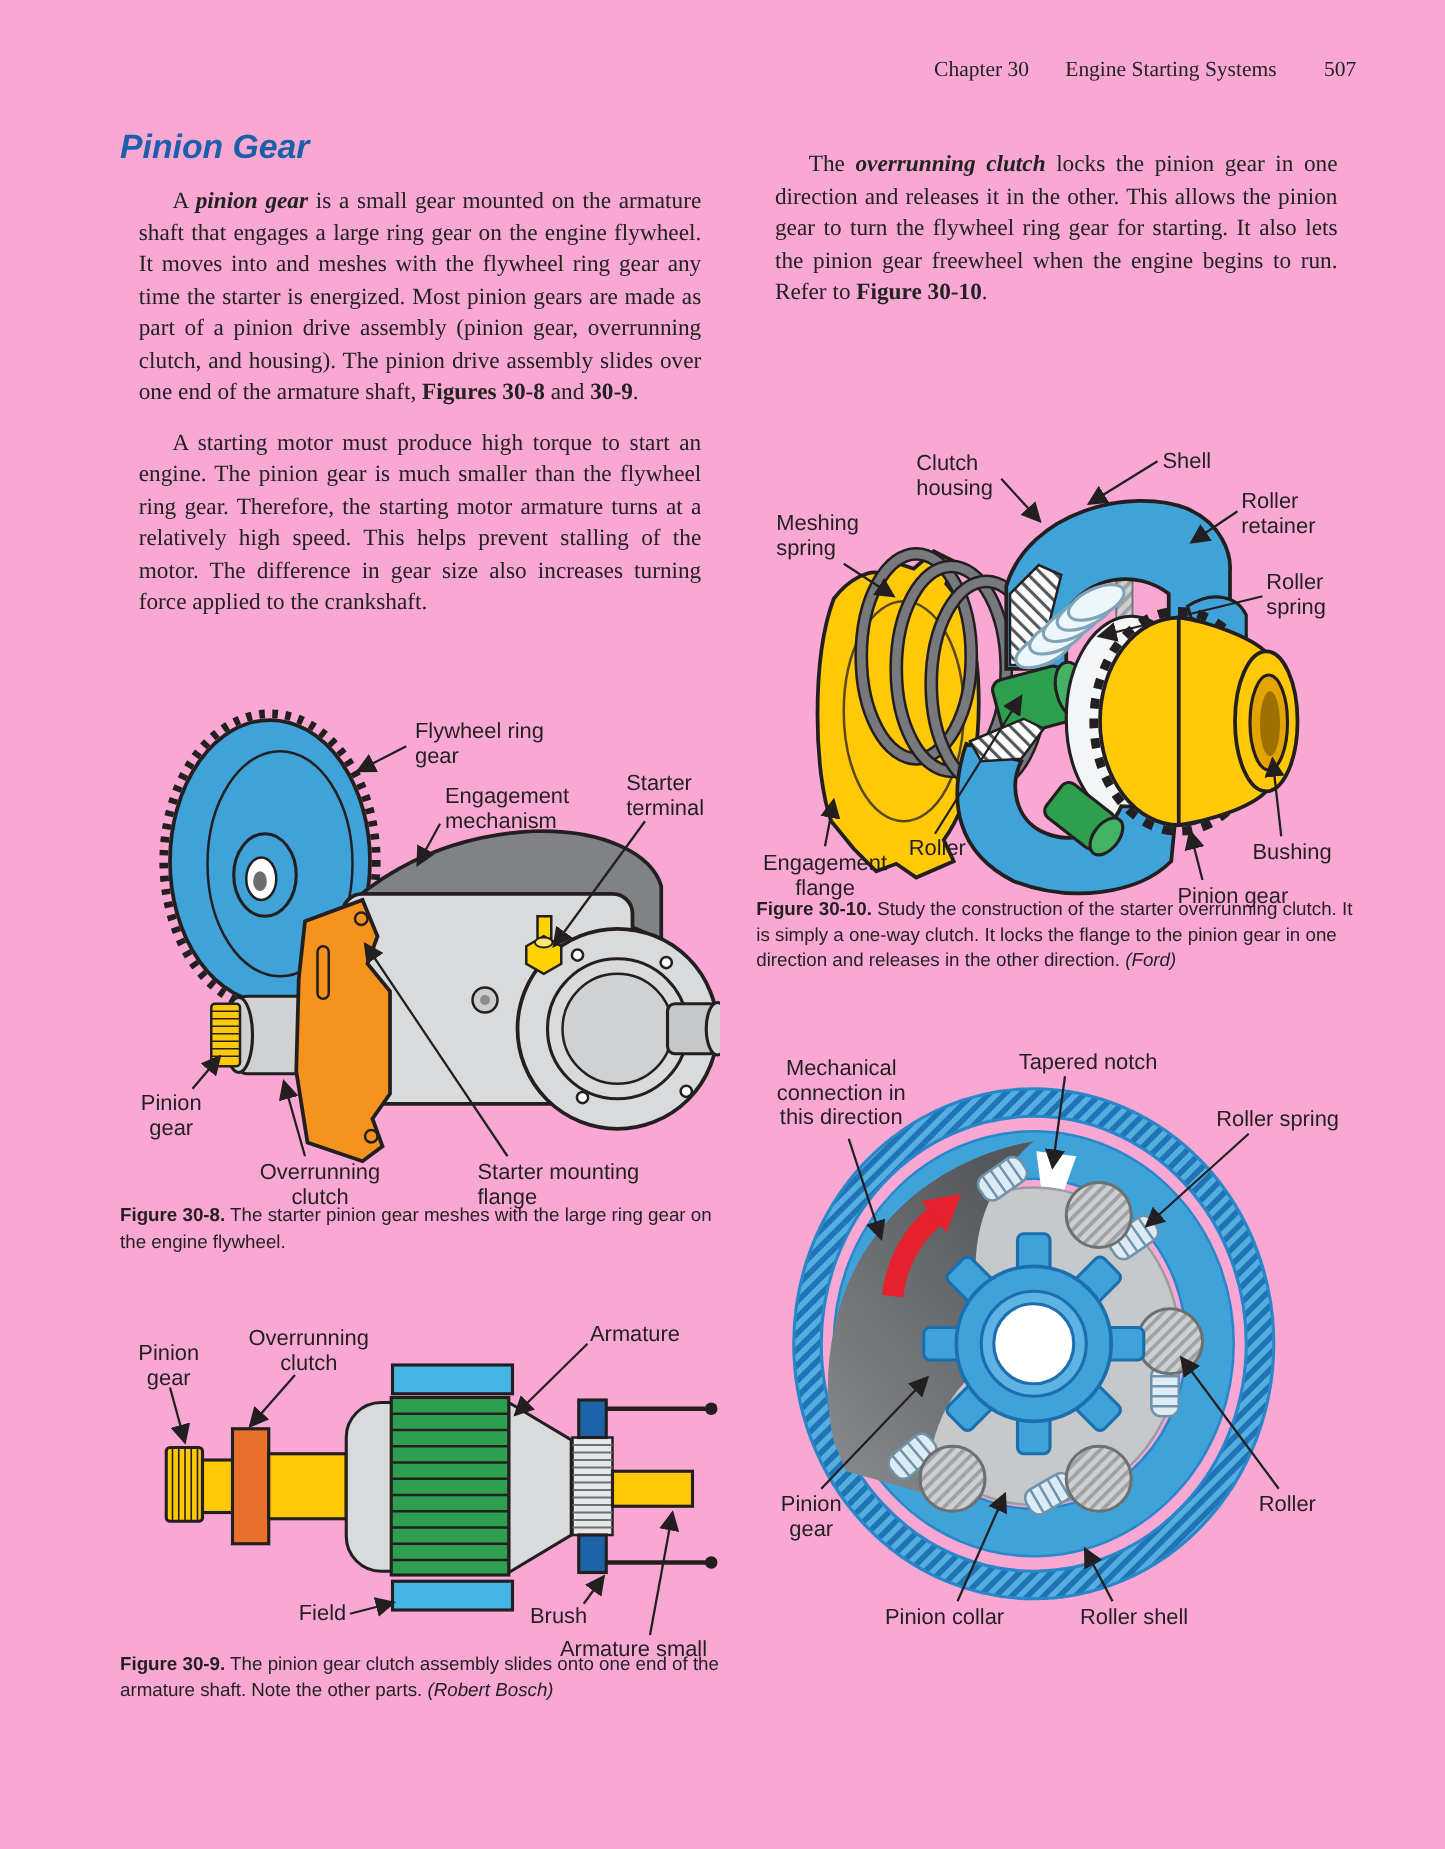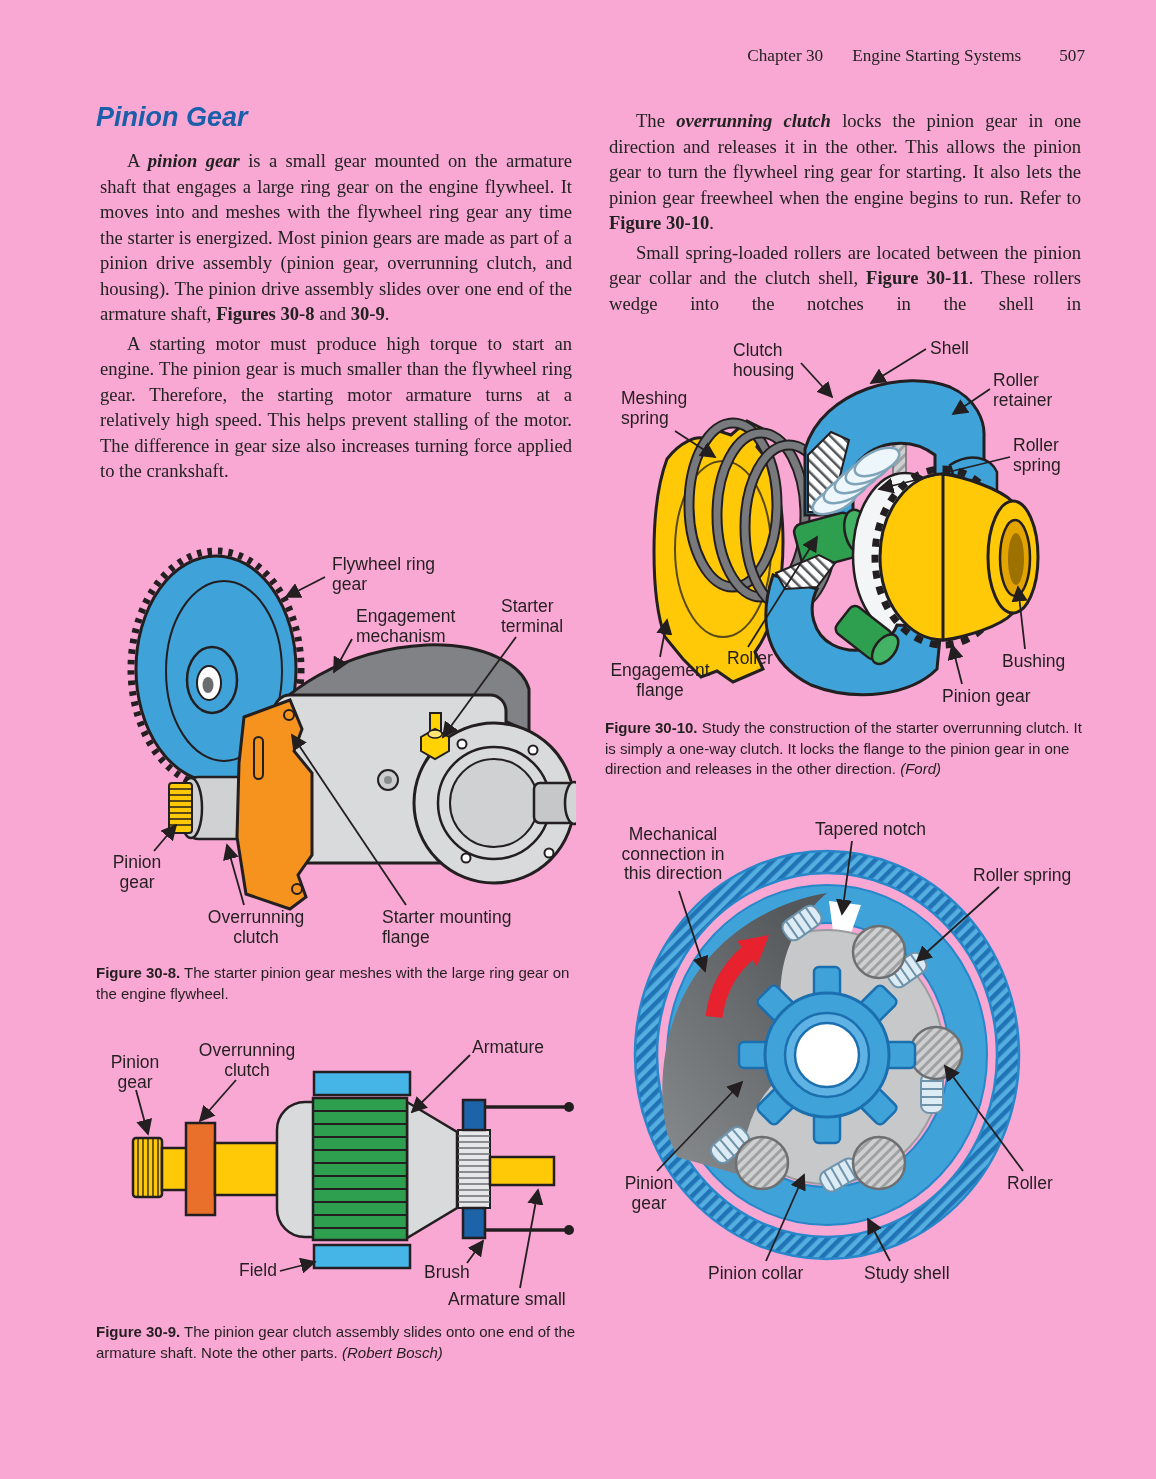--- a/index.html
+++ b/index.html
@@ -7,24 +7,24 @@
         font-family:"Liberation Serif",serif;color:#222222;overflow:hidden;}
   .running-head{position:absolute;top:46px;left:605px;width:480px;display:flex;
         justify-content:flex-end;align-items:baseline;font-size:17.2px;color:#222;}
   .running-head .sect{margin-left:29px;}
   .running-head .pagenum{margin-left:38px;font-weight:normal;}
   .col{position:absolute;width:480px;}
   .col-left{left:96px;top:102px;}
   .col-right{left:605px;top:104px;}
   h2.heading{font-family:"Liberation Sans",sans-serif;font-weight:bold;font-style:italic;
         color:#1B5FAA;font-size:27px;margin:0 0 15px 0;}
-  p.body{font-size:18.6px;line-height:25.5px;text-align:justify;text-indent:27px;margin:4px;}
+  p.body{font-size:18.6px;line-height:25.5px;text-align:justify;text-indent:27px;margin:15px;}
   .force-just{text-align-last:justify;}
   .b{font-weight:bold;} .i{font-style:italic;} .bi{font-weight:bold;font-style:italic;}
-  .figure{position:absolute;}
+  .figure{position:absolute;margin-top:20px;}
   .figure svg{position:absolute;left:0;top:0;display:block;}
   .lbl{position:absolute;font-family:"Liberation Sans",sans-serif;font-size:17.5px;
        line-height:19.5px;white-space:pre-line;color:#231F20;}
   .ctr{text-align:center;}
   p.caption{position:absolute;font-family:"Liberation Sans",sans-serif;font-size:15px;
        line-height:20.6px;margin:0;color:#231F20;text-align:left;}
 </style>
 </head>
 <body>
 
@@ -61,21 +61,20 @@
   </div>
 
   <div class="col col-left">
     <h2 class="heading">Pinion Gear</h2>
     <p class="body"><span>A </span><span class="bi">pinion gear</span><span> is a small gear mounted on the armature shaft that engages a large ring gear on the engine flywheel. It moves into and meshes with the flywheel ring gear any time the starter is energized. Most pinion gears are made as part of a pinion drive assembly (pinion gear, overrunning clutch, and housing). The pinion drive assembly slides over one end of the armature shaft, </span><span class="b">Figures 30-8</span><span> and </span><span class="b">30-9</span><span>.</span></p>
     <p class="body"><span>A starting motor must produce high torque to start an engine. The pinion gear is much smaller than the flywheel ring gear. Therefore, the starting motor armature turns at a relatively high speed. This helps prevent stalling of the motor. The difference in gear size also increases turning force applied to the crankshaft.</span></p>
   </div>
 
   <div class="col col-right">
     <p class="body"><span>The </span><span class="bi">overrunning clutch</span><span> locks the pinion gear in one direction and releases it in the other. This allows the pinion gear to turn the flywheel ring gear for starting. It also lets the pinion gear freewheel when the engine begins to run. Refer to </span><span class="b">Figure 30-10</span><span>.</span></p>
-    <p class="body force-just"><span>Small spring-loaded rollers are located between the pinion gear collar and the clutch shell, </span><span class="b">Figure 30-11</span><span>. These rollers wedge into the notches in the shell in</span></p>
   </div>
 
   <div class="figure" style="left:96px;top:537px;width:480px;height:426px">
     <svg width="480" height="426" viewBox="0 0 480 426">
 
       <ellipse cx="120" cy="132" rx="85" ry="118" fill="none" stroke="#231F20" stroke-width="7" stroke-dasharray="4.5 6"></ellipse>
       <ellipse cx="120" cy="132" rx="80" ry="113" fill="#3FA3DA" stroke="#231F20" stroke-width="3"></ellipse>
       <ellipse cx="128" cy="134" rx="58" ry="90" fill="none" stroke="#231F20" stroke-width="2"></ellipse>
       <ellipse cx="116" cy="143" rx="25" ry="33" fill="#3FA3DA" stroke="#231F20" stroke-width="2.5"></ellipse>
       <ellipse cx="113" cy="146" rx="12" ry="17" fill="#FFFFFF" stroke="#231F20" stroke-width="2"></ellipse>
@@ -344,16 +343,16 @@
     </svg>
     <div class="lbl ctr" style="left:12px;top:10px;width:124px">Mechanical
 connection in
 this direction</div>
     <div class="lbl" style="left:216px;top:5px">Tapered notch</div>
     <div class="lbl" style="left:374px;top:51px">Roller spring</div>
     <div class="lbl ctr" style="left:18px;top:359px;width:64px">Pinion
 gear</div>
     <div class="lbl" style="left:408px;top:359px">Roller</div>
     <div class="lbl" style="left:109px;top:449px">Pinion collar</div>
-    <div class="lbl" style="left:265px;top:449px">Study shell</div>
+    <div class="lbl" style="left:265px;top:449px">Roller shell</div>
   </div>
 
 </div>
 
 </body></html>

